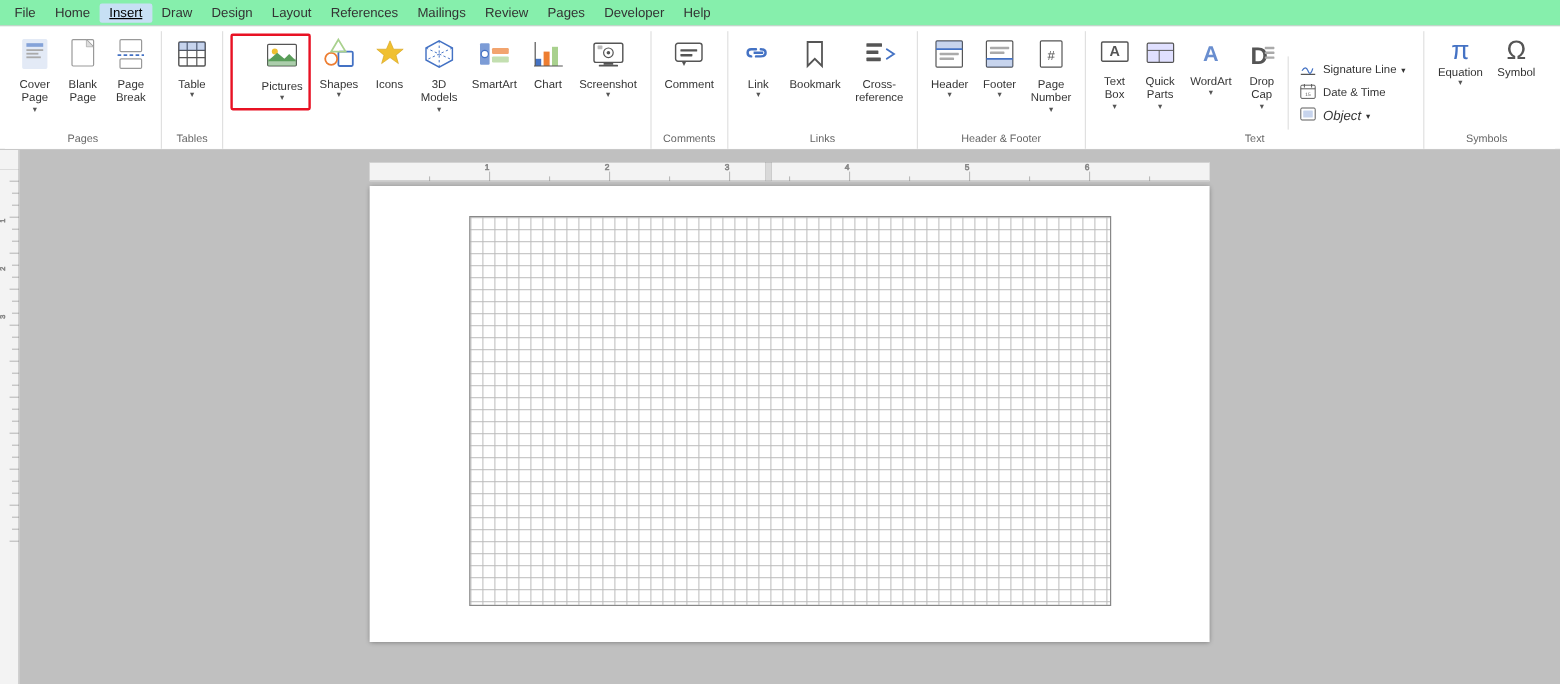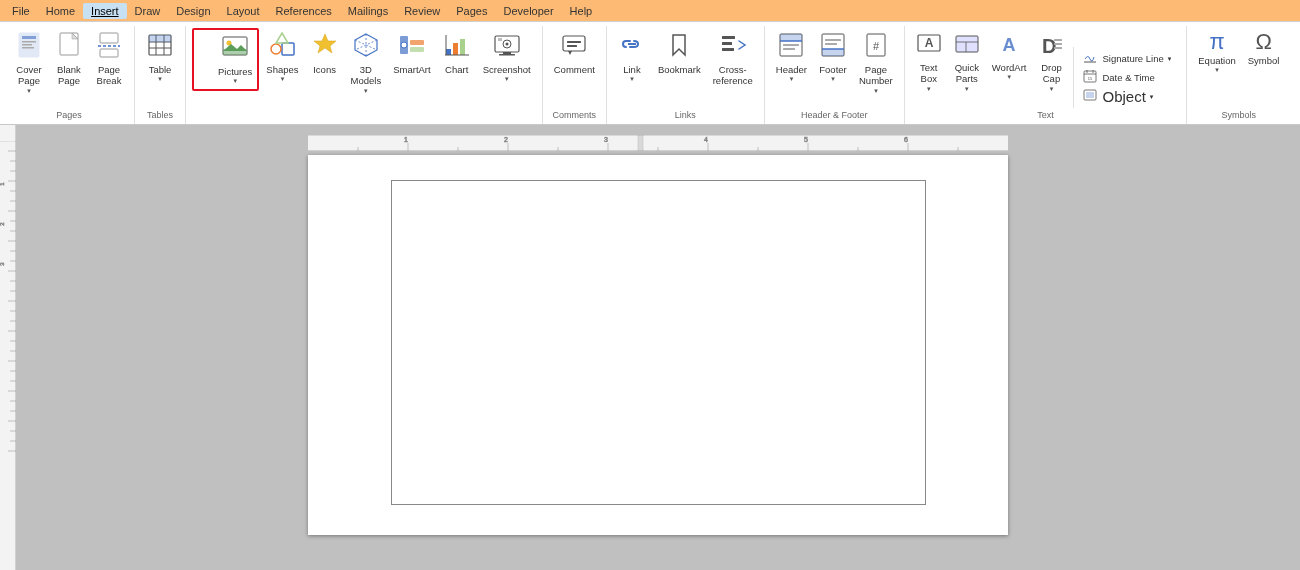--- a/index.html
+++ b/index.html
@@ -2,21 +2,21 @@
 <html><head>
   <meta charset="utf-8">
   <style>
     * { box-sizing: border-box; margin: 0; padding: 0; }
     body { font-family: 'Segoe UI', Arial, sans-serif; font-size: 11px; background: #f0f0f0; overflow: hidden; }
 
     
     .menu-bar {
       display: flex;
       align-items: center;
-      background: #fdba74;
+      background: #86efac;
       padding: 2px 4px;
       border-bottom: 1px solid #d0d0d0;
       height: 22px;
     }
     .menu-item {
       padding: 2px 8px;
       cursor: pointer;
       font-size: 11px;
       color: #333;
       border-radius: 2px;
@@ -451,21 +451,21 @@
             </span>
             <span style="font-size:9.5px;">Date &amp; Time</span>
           </div>
           <div class="text-btn-row">
             <span class="icon">
               <svg width="14" height="14" viewBox="0 0 14 14">
                 <rect x="1" y="2" width="12" height="10" rx="1" fill="none" stroke="#555" stroke-width="0.8"></rect>
                 <rect x="3" y="4" width="8" height="6" rx="0.5" fill="#4472c4" opacity="0.3"></rect>
               </svg>
             </span>
-            <span style="font-size:15px;">Object</span>
+            <span style="font-size:11px;font-style:italic;">Object</span>
             <span style="font-size:7px; margin-left:2px;">▾</span>
           </div>
         </div>
       </div>
       <div class="ribbon-group-label">Text</div>
     </div>
 
     <div class="ribbon-group">
       <div class="ribbon-group-items">
         <div class="ribbon-btn">

